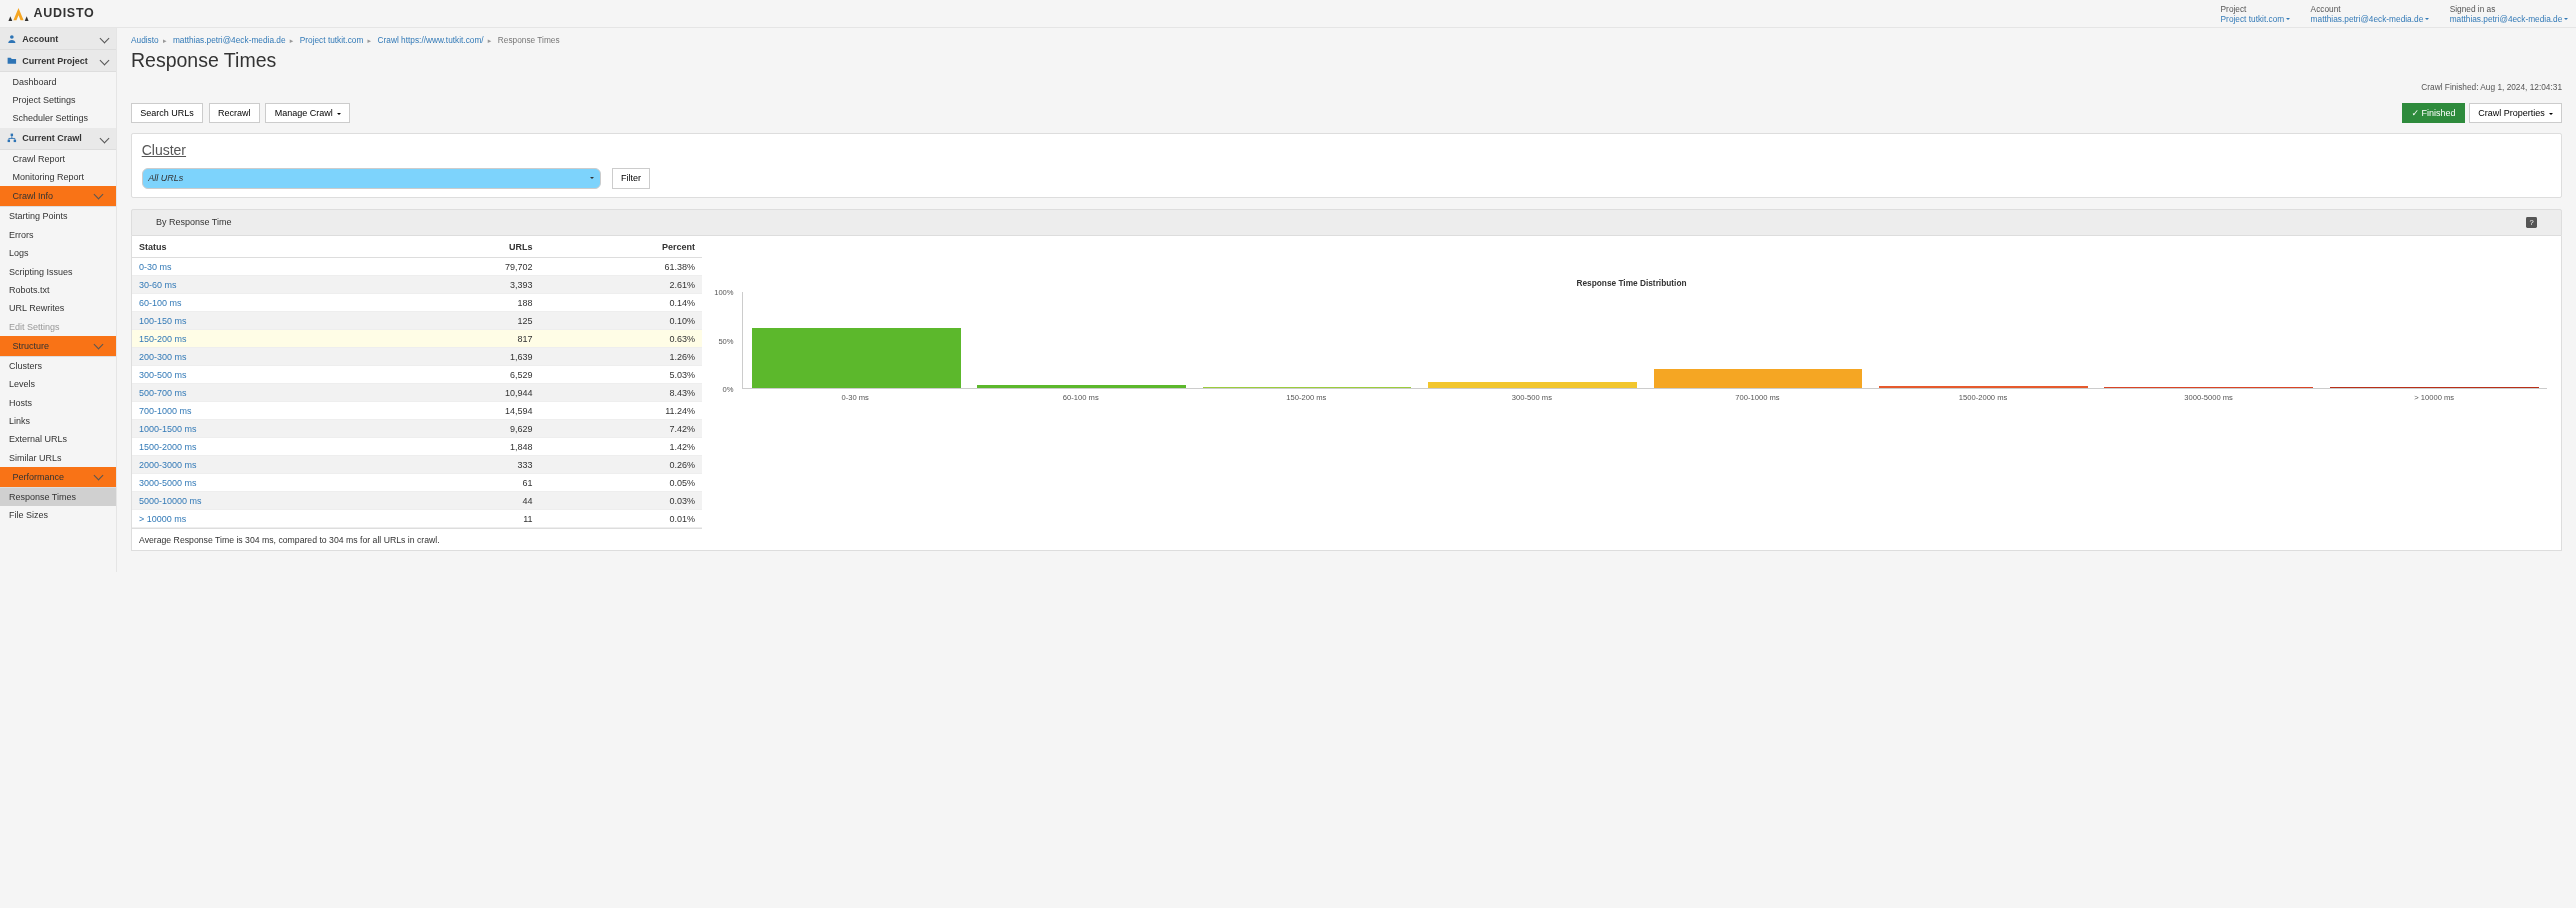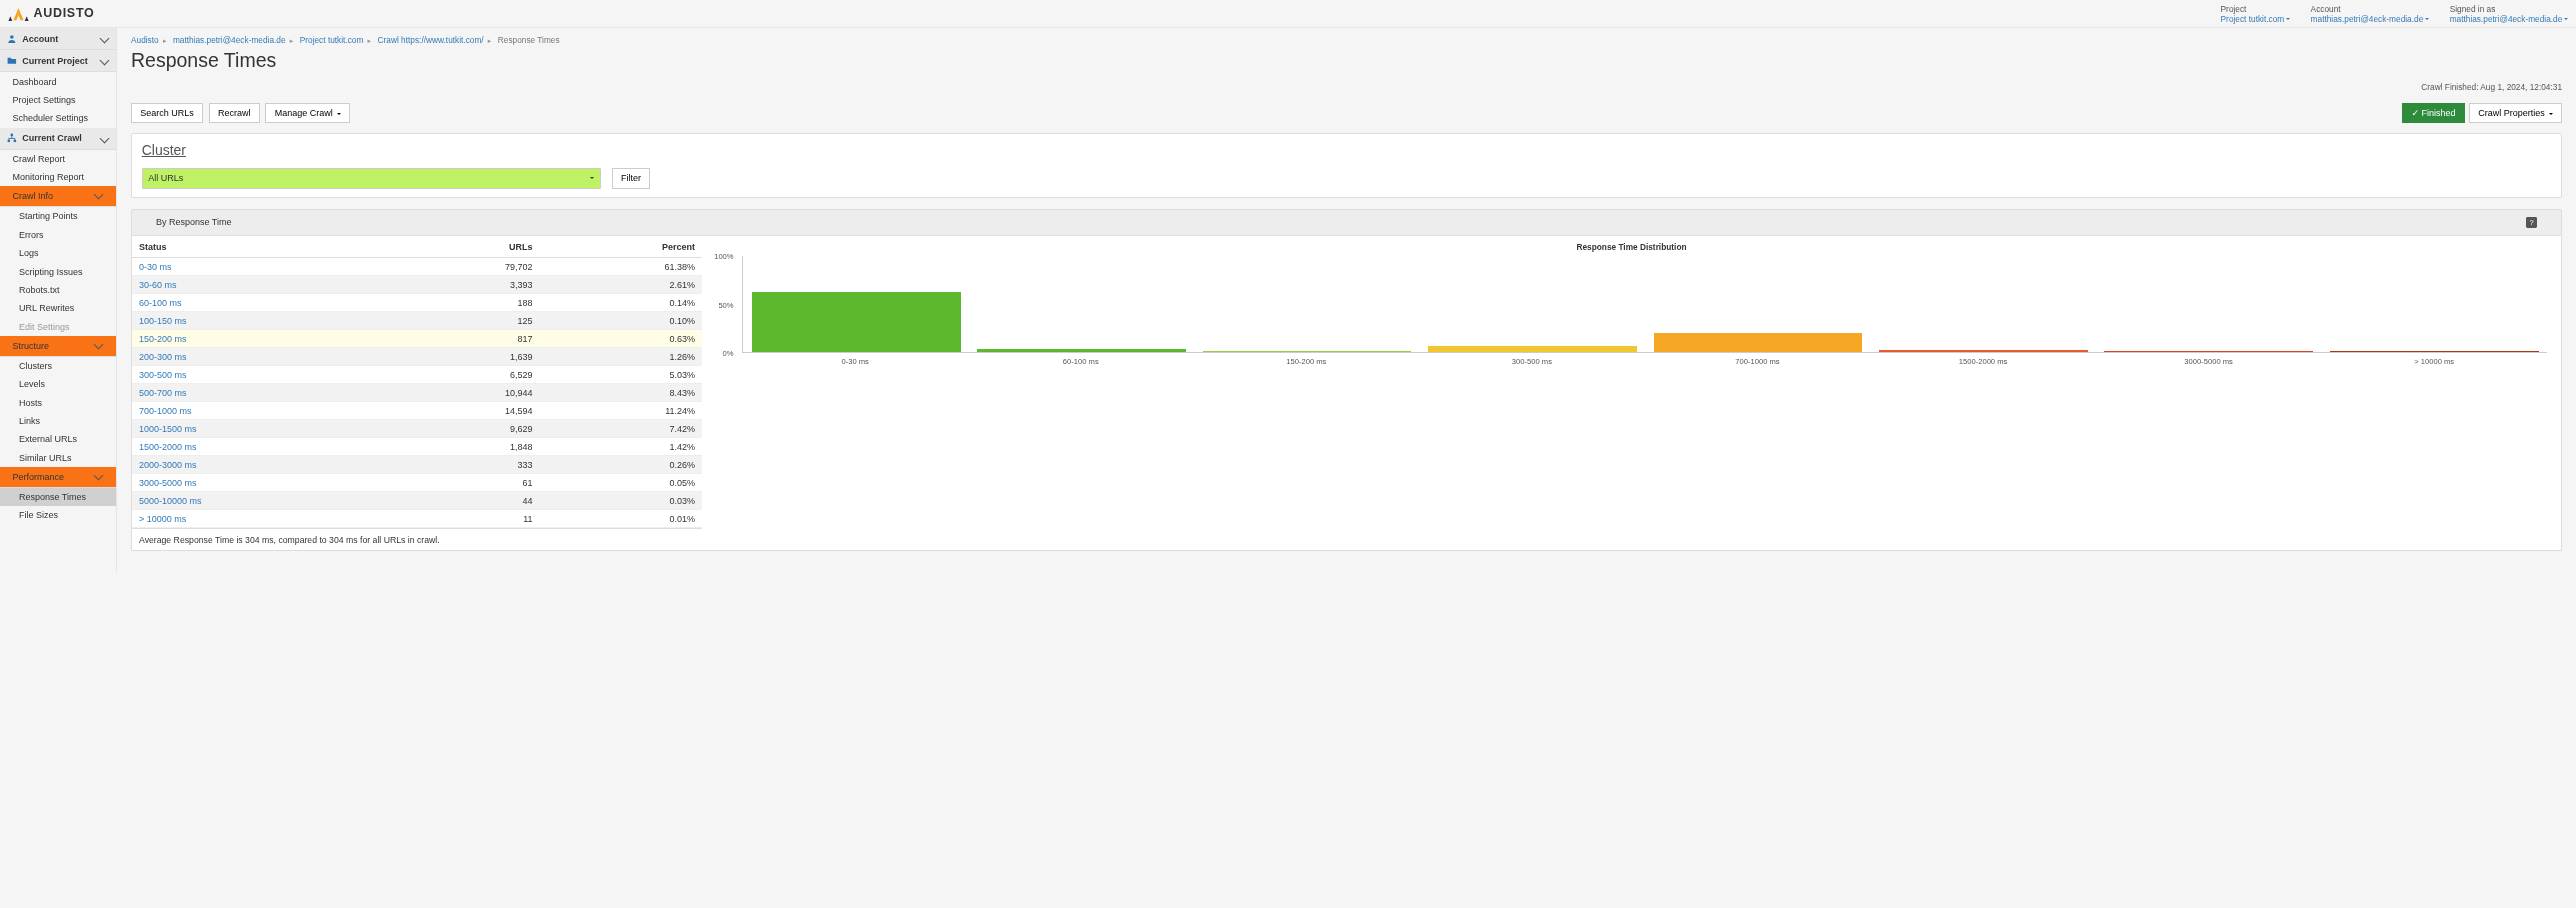--- a/index.html
+++ b/index.html
@@ -17,21 +17,21 @@
 
   
   .wrap { display: flex; }
   .sidebar { width: 117px; flex-shrink: 0; background: #f5f5f5; border-right: 0.7px solid #e5e5e5; font-size: 9px; }
   .side-section { background: #e9e9e9; padding: 5.6px 7px; border-bottom: 0.7px solid #ddd; display: flex; align-items: center; justify-content: space-between; cursor: pointer; }
   .side-section .ttl { display:flex; align-items:center; gap:5.6px; font-weight: 700; }
   .side-section .ic { width:9.7px; height:9.7px; display:inline-block; }
   .chev { width:7px; height:7px; border-right:1.4px solid #555; border-bottom:1.4px solid #555; transform: rotate(45deg); margin-right:1.4px; }
   .side-sub { background: #f97316; padding: 4.9px 12.5px; border-bottom: 0.7px solid #ddd; display:flex; justify-content:space-between; cursor:pointer; }
   .side-item { padding: 4.2px 12.5px; cursor: pointer; color: #333; }
-  .side-item.sub2 { padding-left: 19px; }
+  .side-item.sub2 { padding-left: 9px; }
   .side-item.muted { color: #999; }
   .side-item.active { background: #d0d0d0; }
 
   .main { flex: 1; padding: 7px 14px 21px 14px; min-width:0; }
 
   
   .breadcrumb { font-size: 8.3px; color: #777; margin-bottom: 4.2px; }
   .breadcrumb .sep { margin: 0 4.2px; font-size:7px; color:#999;}
 
   h1 { font-size: 19.5px; font-weight: 400; margin-bottom: 9.7px;}
@@ -44,40 +44,40 @@
   .finished-row { text-align:right; }
   .finished-row .ts { font-size: 8.3px; color:#555; margin-bottom:11px;}
   .finished-row .btns { display:flex; gap:4.2px; justify-content:flex-end;}
   .check::before { content:"✓ "; }
 
   
   .panel { background:#fff; border:0.7px solid #ddd; border-radius:2.1px; margin-bottom:11px; }
   .panel-body { padding:8.3px 9.7px; }
   .cluster-label { font-size:14px; color:#555; margin-bottom:10px;text-decoration:underline; }
   .cluster-row { display:flex; gap:11px; align-items:center;}
-  .select { width:459px; padding:4.2px 5.6px; border:0.7px solid #ccc; border-radius:1px; background:#bef264; font-size:9px; display:flex; justify-content:space-between; align-items:center;}
+  .select { width:459px; padding:4.2px 5.6px; border:0.7px solid #ccc; border-radius:6px; background:#7dd3fc; font-size:9px; display:flex; justify-content:space-between; align-items:center;font-style:italic;}
 
   
   .sec-head { background:#ededed; border:0.7px solid #ddd; border-radius:2.1px 2.1px 0 0; padding:7px 24px; display:flex; justify-content:space-between; align-items:center;}
   .help-badge { background:#555; color:#fff; width:11px; height:11px; font-size:7.6px; display:flex; align-items:center; justify-content:center; border-radius:1.4px; cursor:pointer;}
 
   .sec-body { background:#fff; border:0.7px solid #ddd; border-top:none; display:flex; }
   .table-side { width:570px; flex-shrink:0;}
   table { width:100%; border-collapse: collapse; font-size:9px;}
   th { text-align:left; padding:5.6px 7px; border-bottom:0.7px solid #ddd; background:#fff; font-weight:700;}
   th.r, td.r { text-align:right; }
   tbody tr:nth-child(even) { background:#f2f2f2; }
   tbody tr.hl { background:#fffde6; }
   td { padding:3.5px 7px; border-bottom:0.7px solid #eee; }
   td:first-child a { color:#337ab7; }
   .avg-row { padding:5.6px 7px; border-top:0.7px solid #ddd; font-size:8.7px;}
 
   
   .chart-side { flex:1; padding: 5.6px 14px 0 14px;}
-  .chart-title { text-align:center; font-weight:700; font-size:8.3px; margin-bottom:4.2px;}
+  .chart-title { text-align:center; font-weight:700; font-size:8.3px; margin-bottom:4.2px;margin-top:36px;}
   .chart-box { position:relative; height:118px; }
   .yaxis { position:absolute; left:0; top:0; height:97px; width:23.6px; }
   .ylab { position:absolute; right:6px; font-size:7.6px; color:#555; transform:translateY(-50%);}
   .plot { position:absolute; left:26.4px; right:0; top:0; height:97px; border-left:0.7px solid #ccc; border-bottom:0.7px solid #ccc; display:flex; align-items:flex-end;}
   .bar-slot { flex:1; display:flex; justify-content:center; align-items:flex-end; height:100%; padding:0 8.3px;}
   .bar { width:100%; }
   .xlabels { position:absolute; left:26.4px; right:0; top:101px; display:flex;}
   .xlabels .xl { flex:1; text-align:center; font-size:7.6px; color:#555;}
 
   

